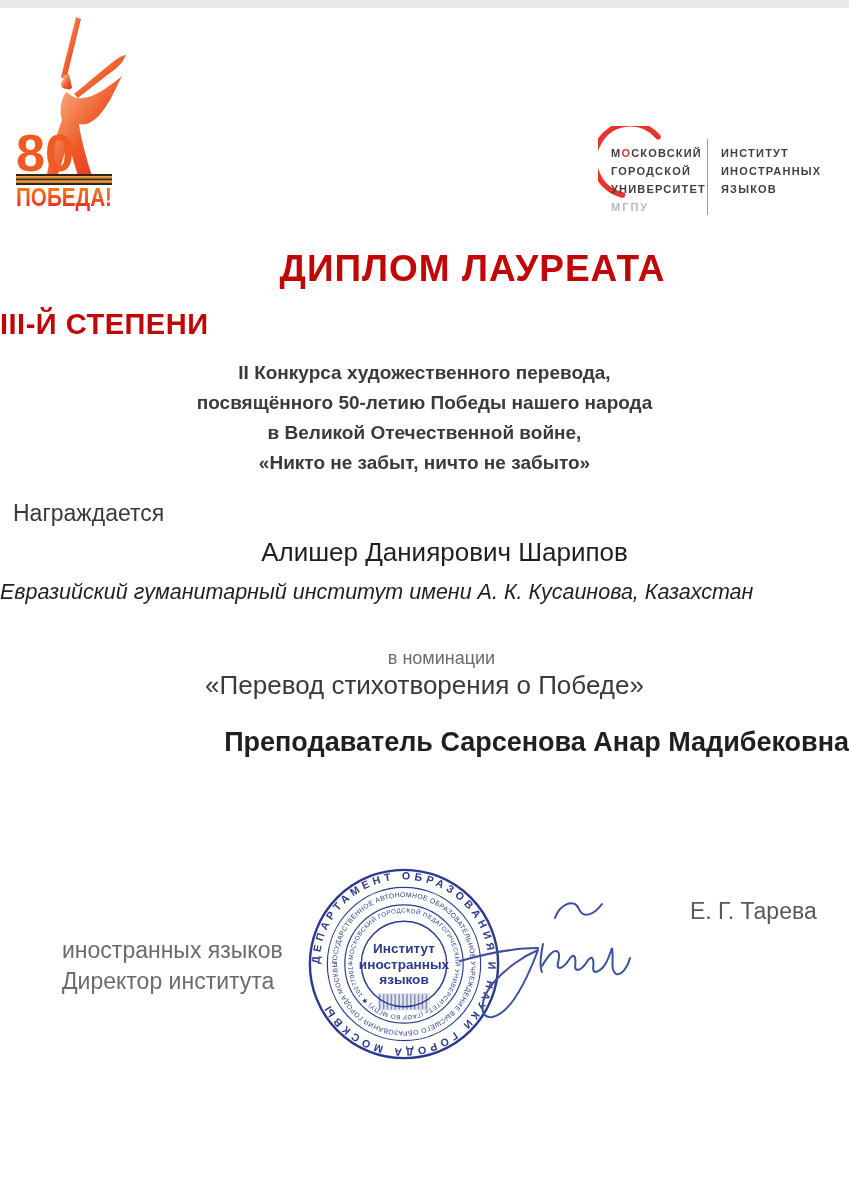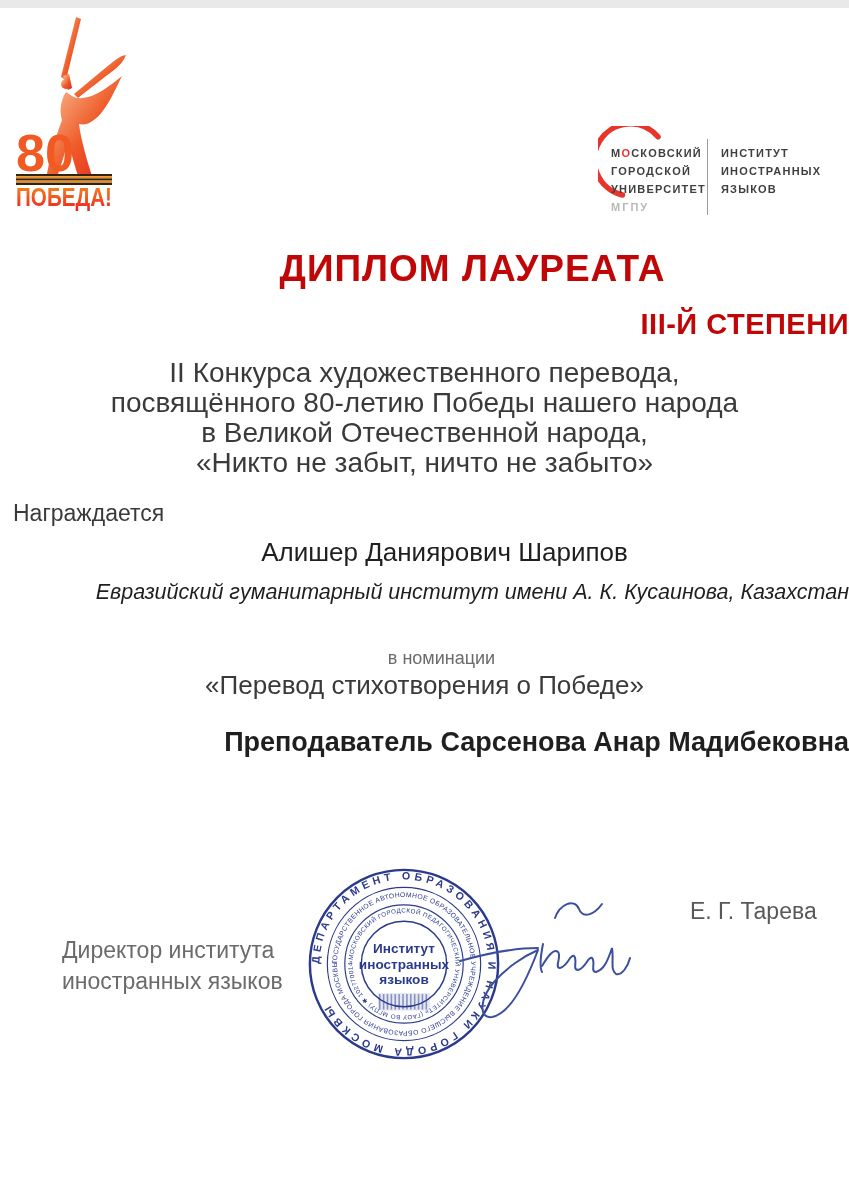--- a/index.html
+++ b/index.html
@@ -33,46 +33,46 @@
   }
 
   
   .title-main {
     left: 0; top: 240px; width: 100%;
     text-align: center; font-size: 37px; font-weight: bold;
     letter-spacing: 1px; color: var(--title_red, #c00707); padding-left: 48px;
   }
   .title-degree {
     left: 0; top: 300px; width: 100%;
-    text-align: right; font-size: 29px; font-weight: bold;
+    text-align: left; font-size: 29px; font-weight: bold;
     letter-spacing: 0.5px; color: var(--title_red, #c00707);
   }
 
   
   .contest {
     left: 0; top: 350px; width: 100%;
-    text-align: center; font-size: 28px; font-weight: 400;
+    text-align: center; font-size: 19px; font-weight: 700;
     line-height: 30px; color: var(--text_dark, #3a3a3a);
   }
 
   
   .award-label {
     left: 13px; top: 492px; width: 100%;
     text-align: left; font-size: 23px; font-weight: 300;
     color: var(--text_dark, #3a3a3a);
   }
   .award-name {
     left: 0; top: 529px; width: 100%;
     text-align: center; font-size: 26px; font-weight: normal;
     color: var(--text_black, #1f1f1f);
     padding-left: 20px;
   }
   .award-affil {
     left: 0; top: 572px; width: 100%;
-    text-align: right; font-size: 21.5px; font-style: italic; font-weight: 300;
+    text-align: left; font-size: 21.5px; font-style: italic; font-weight: 300;
     color: var(--text_black, #2a2a2a);
   }
 
   
   .nom-label {
     left: 17px; top: 640px; width: 100%;
     text-align: center; font-size: 18px; font-weight: 300;
     color: var(--muted_gray, #6b6b6b);
   }
   .nom-value {
@@ -162,36 +162,36 @@
     <div>ИНСТИТУТ</div>
     <div>ИНОСТРАННЫХ</div>
     <div>ЯЗЫКОВ</div>
   </div>
 
   <div class="abs title-main">ДИПЛОМ ЛАУРЕАТА</div>
   <div class="abs title-degree">III-Й СТЕПЕНИ</div>
 
   <div class="abs contest">
     <div>II Конкурса художественного перевода,</div>
-    <div>посвящённого 80-летию Победы нашего народа</div>
-    <div>в Великой Отечественной народа,</div>
+    <div>посвящённого 50-летию Победы нашего народа</div>
+    <div>в Великой Отечественной войне,</div>
     <div>«Никто не забыт, ничто не забыто»</div>
   </div>
 
   <div class="abs award-label">Награждается</div>
   <div class="abs award-name">Алишер Даниярович Шарипов</div>
   <div class="abs award-affil">Евразийский гуманитарный институт имени А. К. Кусаинова, Казахстан</div>
 
   <div class="abs nom-label">в номинации</div>
   <div class="abs nom-value">«Перевод стихотворения о Победе»</div>
   <div class="abs teacher-line">Преподаватель Сарсенова Анар Мадибековна</div>
 
   <div class="abs director-label">
+    <div>иностранных языков</div>
     <div>Директор института</div>
-    <div>иностранных языков</div>
   </div>
 
   <svg class="abs stamp" viewBox="0 0 202 202">
     <defs>
       <path id="ringOuterPath" d="M14,101 A87,87 0 1 1 188,101 A87,87 0 1 1 14,101"></path>
       <path id="ringMidPath" d="M32,101 A69,69 0 1 1 170,101 A69,69 0 1 1 32,101"></path>
       <path id="ringInnerPath" d="M48,101 A53,53 0 1 1 154,101 A53,53 0 1 1 48,101"></path>
     </defs>
     <g stroke="var(--stamp_blue)" fill="none">
       <circle cx="101" cy="101" r="97" stroke-width="2.5"></circle>

